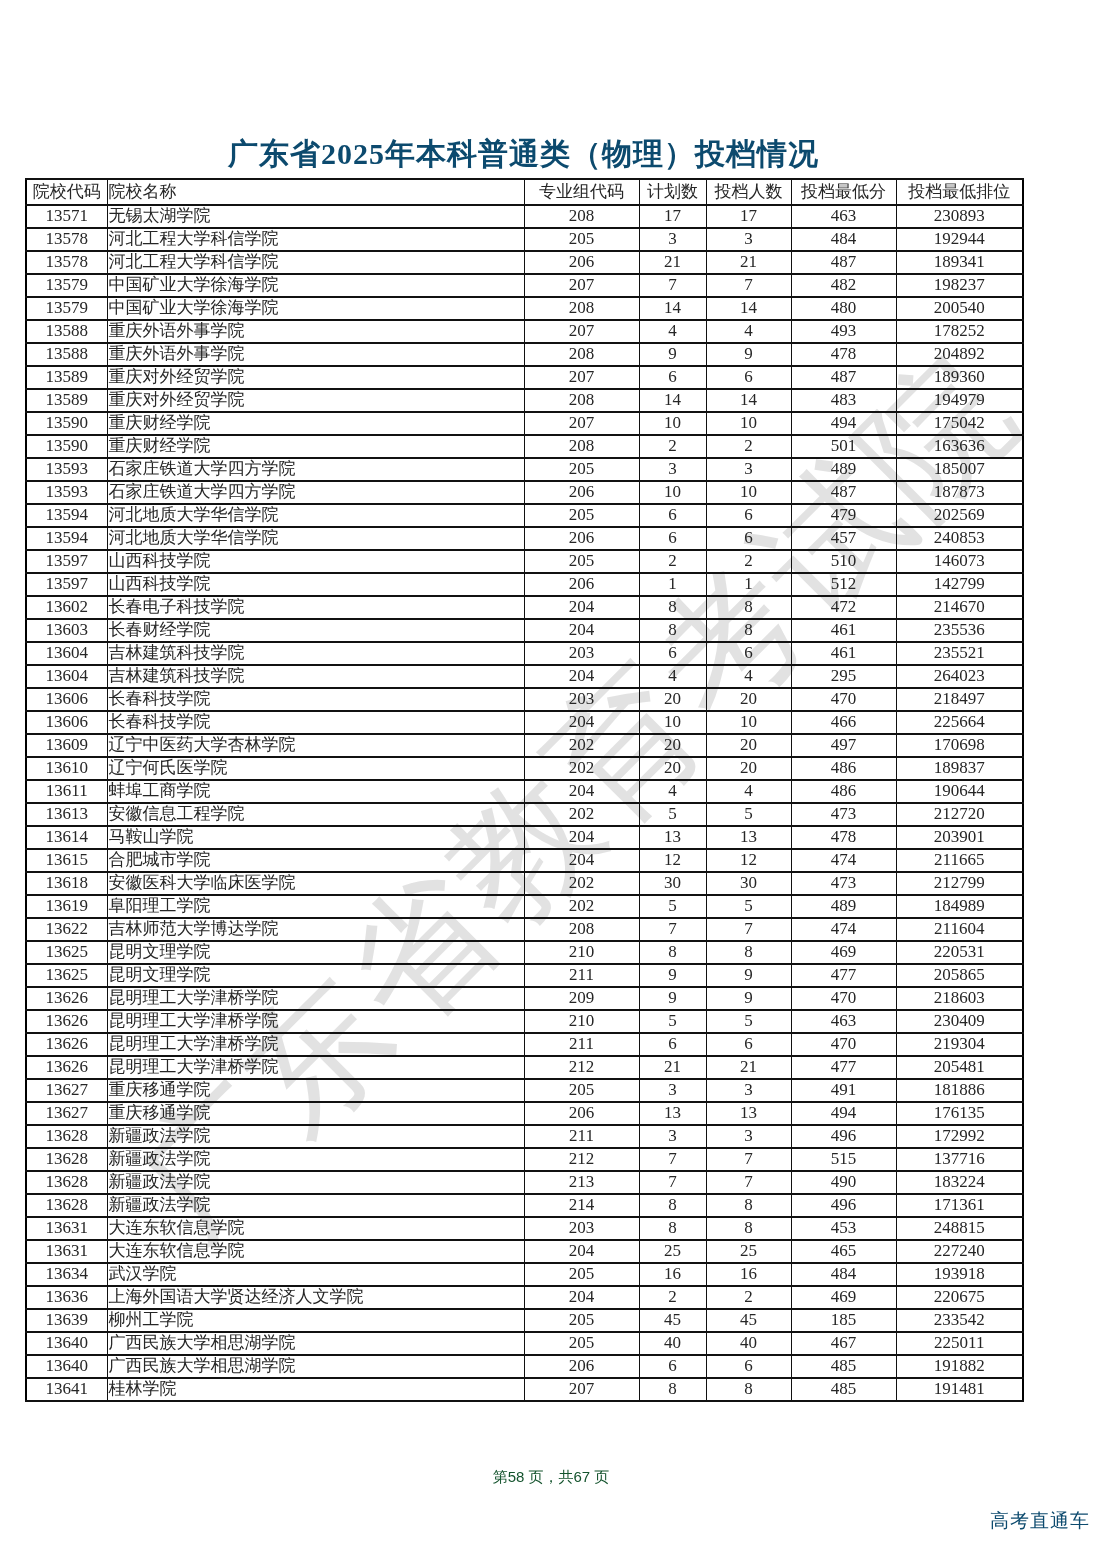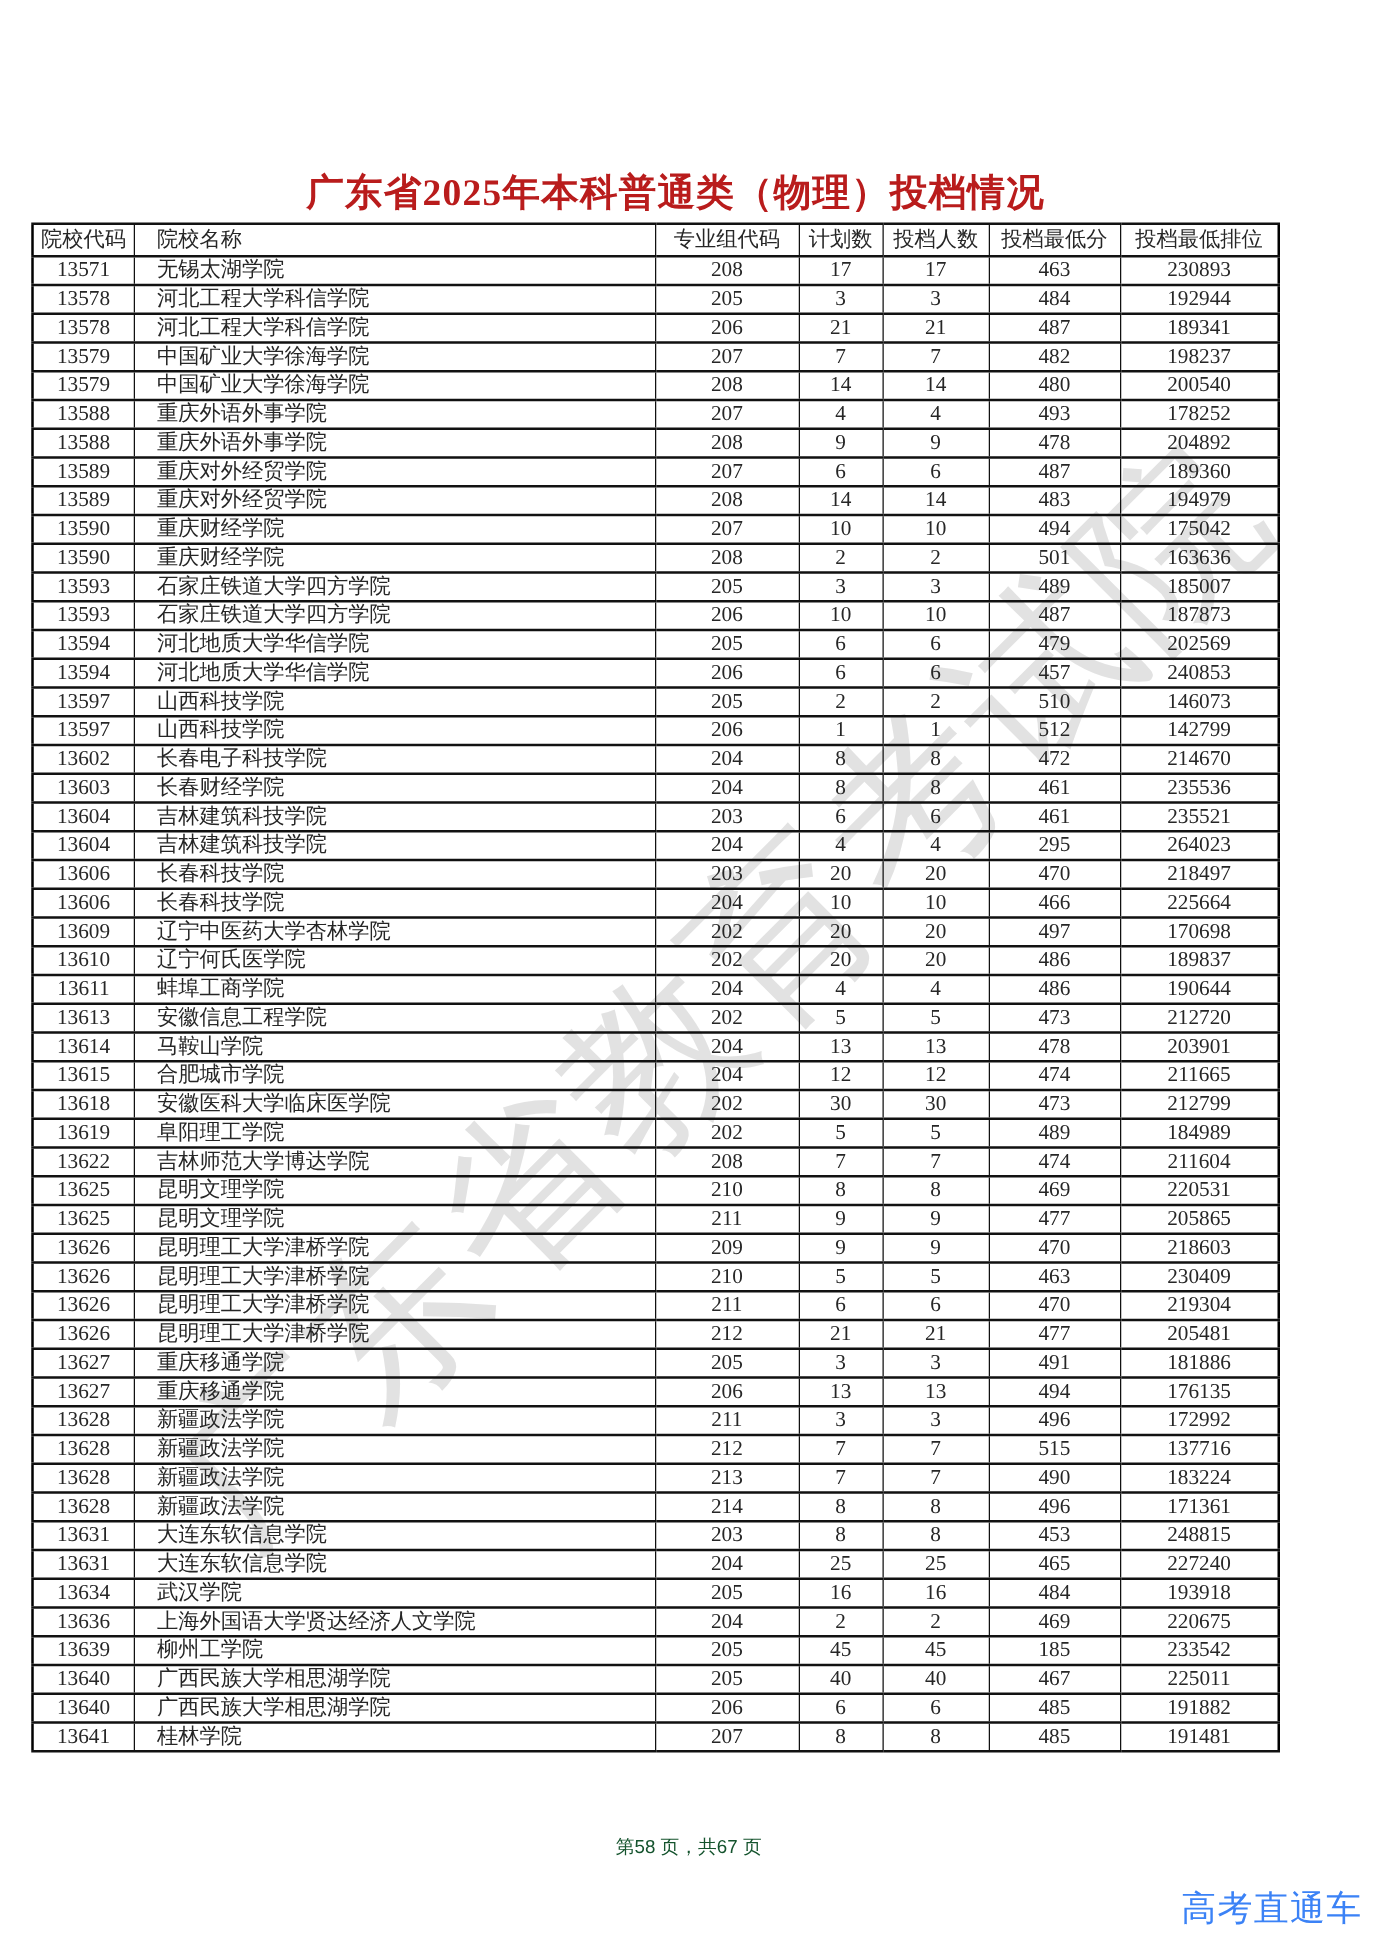--- a/index.html
+++ b/index.html
@@ -15,61 +15,61 @@
     text-align:center; white-space:nowrap;
     font-size:142px; letter-spacing:4px;
     color:rgba(150,150,150,0.28);
     transform:rotate(-45deg);
     transform-origin:center;
     z-index:1; pointer-events:none;
     font-family:"Liberation Serif","DejaVu Serif",serif;
   }
 
   .title {
-    position:absolute; left:42px; top:134px; width:997px; margin:0;
-    text-align:center; font-size:30px; font-weight:700; color:#b91c1c;
+    position:absolute; left:25px; top:134px; width:997px; margin:0;
+    text-align:center; font-size:30px; font-weight:700; color:#0c4a6e;
     letter-spacing:1px; z-index:2;
   }
 
   table.data-table {
     position:absolute; left:25px; top:178px; width:997px;
     border-collapse:collapse; table-layout:fixed;
     z-index:2; background:transparent;
   }
   table.data-table th, table.data-table td {
     border:1.5px solid #111111;
     border-top-width:2px; border-bottom-width:2px;
     font-weight:400; color:#262626;
     font-size:17px; line-height:1.1;
     padding:0; overflow:hidden; white-space:nowrap;
   }
   table.data-table { border:2.5px solid #000; }
   table.data-table th { height:24px; text-align:center;font-family:Liberation Serif, serif; }
   table.data-table td { height:21px; text-align:center; }
   table.data-table th.name-cell, table.data-table td.name-cell {
-    text-align:left; padding-left:18px;
+    text-align:left; padding-left:1px;
   }
   col.c1 { width:81px; }
   col.c2 { width:417px; }
   col.c3 { width:115px; }
   col.c4 { width:67px; }
   col.c5 { width:85px; }
   col.c6 { width:105px; }
   col.c7 { width:127px; }
 
   .footer {
     position:absolute; left:0; top:1468px; width:1102px;
     text-align:center; font-size:15px; color:#14532d;
     font-family:"Liberation Sans","DejaVu Sans",sans-serif;
     z-index:2;
   }
 
   .brand {
     position:absolute; right:12px; top:1508px;
-    font-size:28px; color:#3b82f6; letter-spacing:1px;
+    font-size:19px; color:#0c4a6e; letter-spacing:1px;
     font-family:"Liberation Sans","DejaVu Sans",sans-serif;
     z-index:2;
   }
 </style>
 </head>
 <body>
 
 <div class="page">
 
   <div class="watermark">广东省教育考试院</div>

